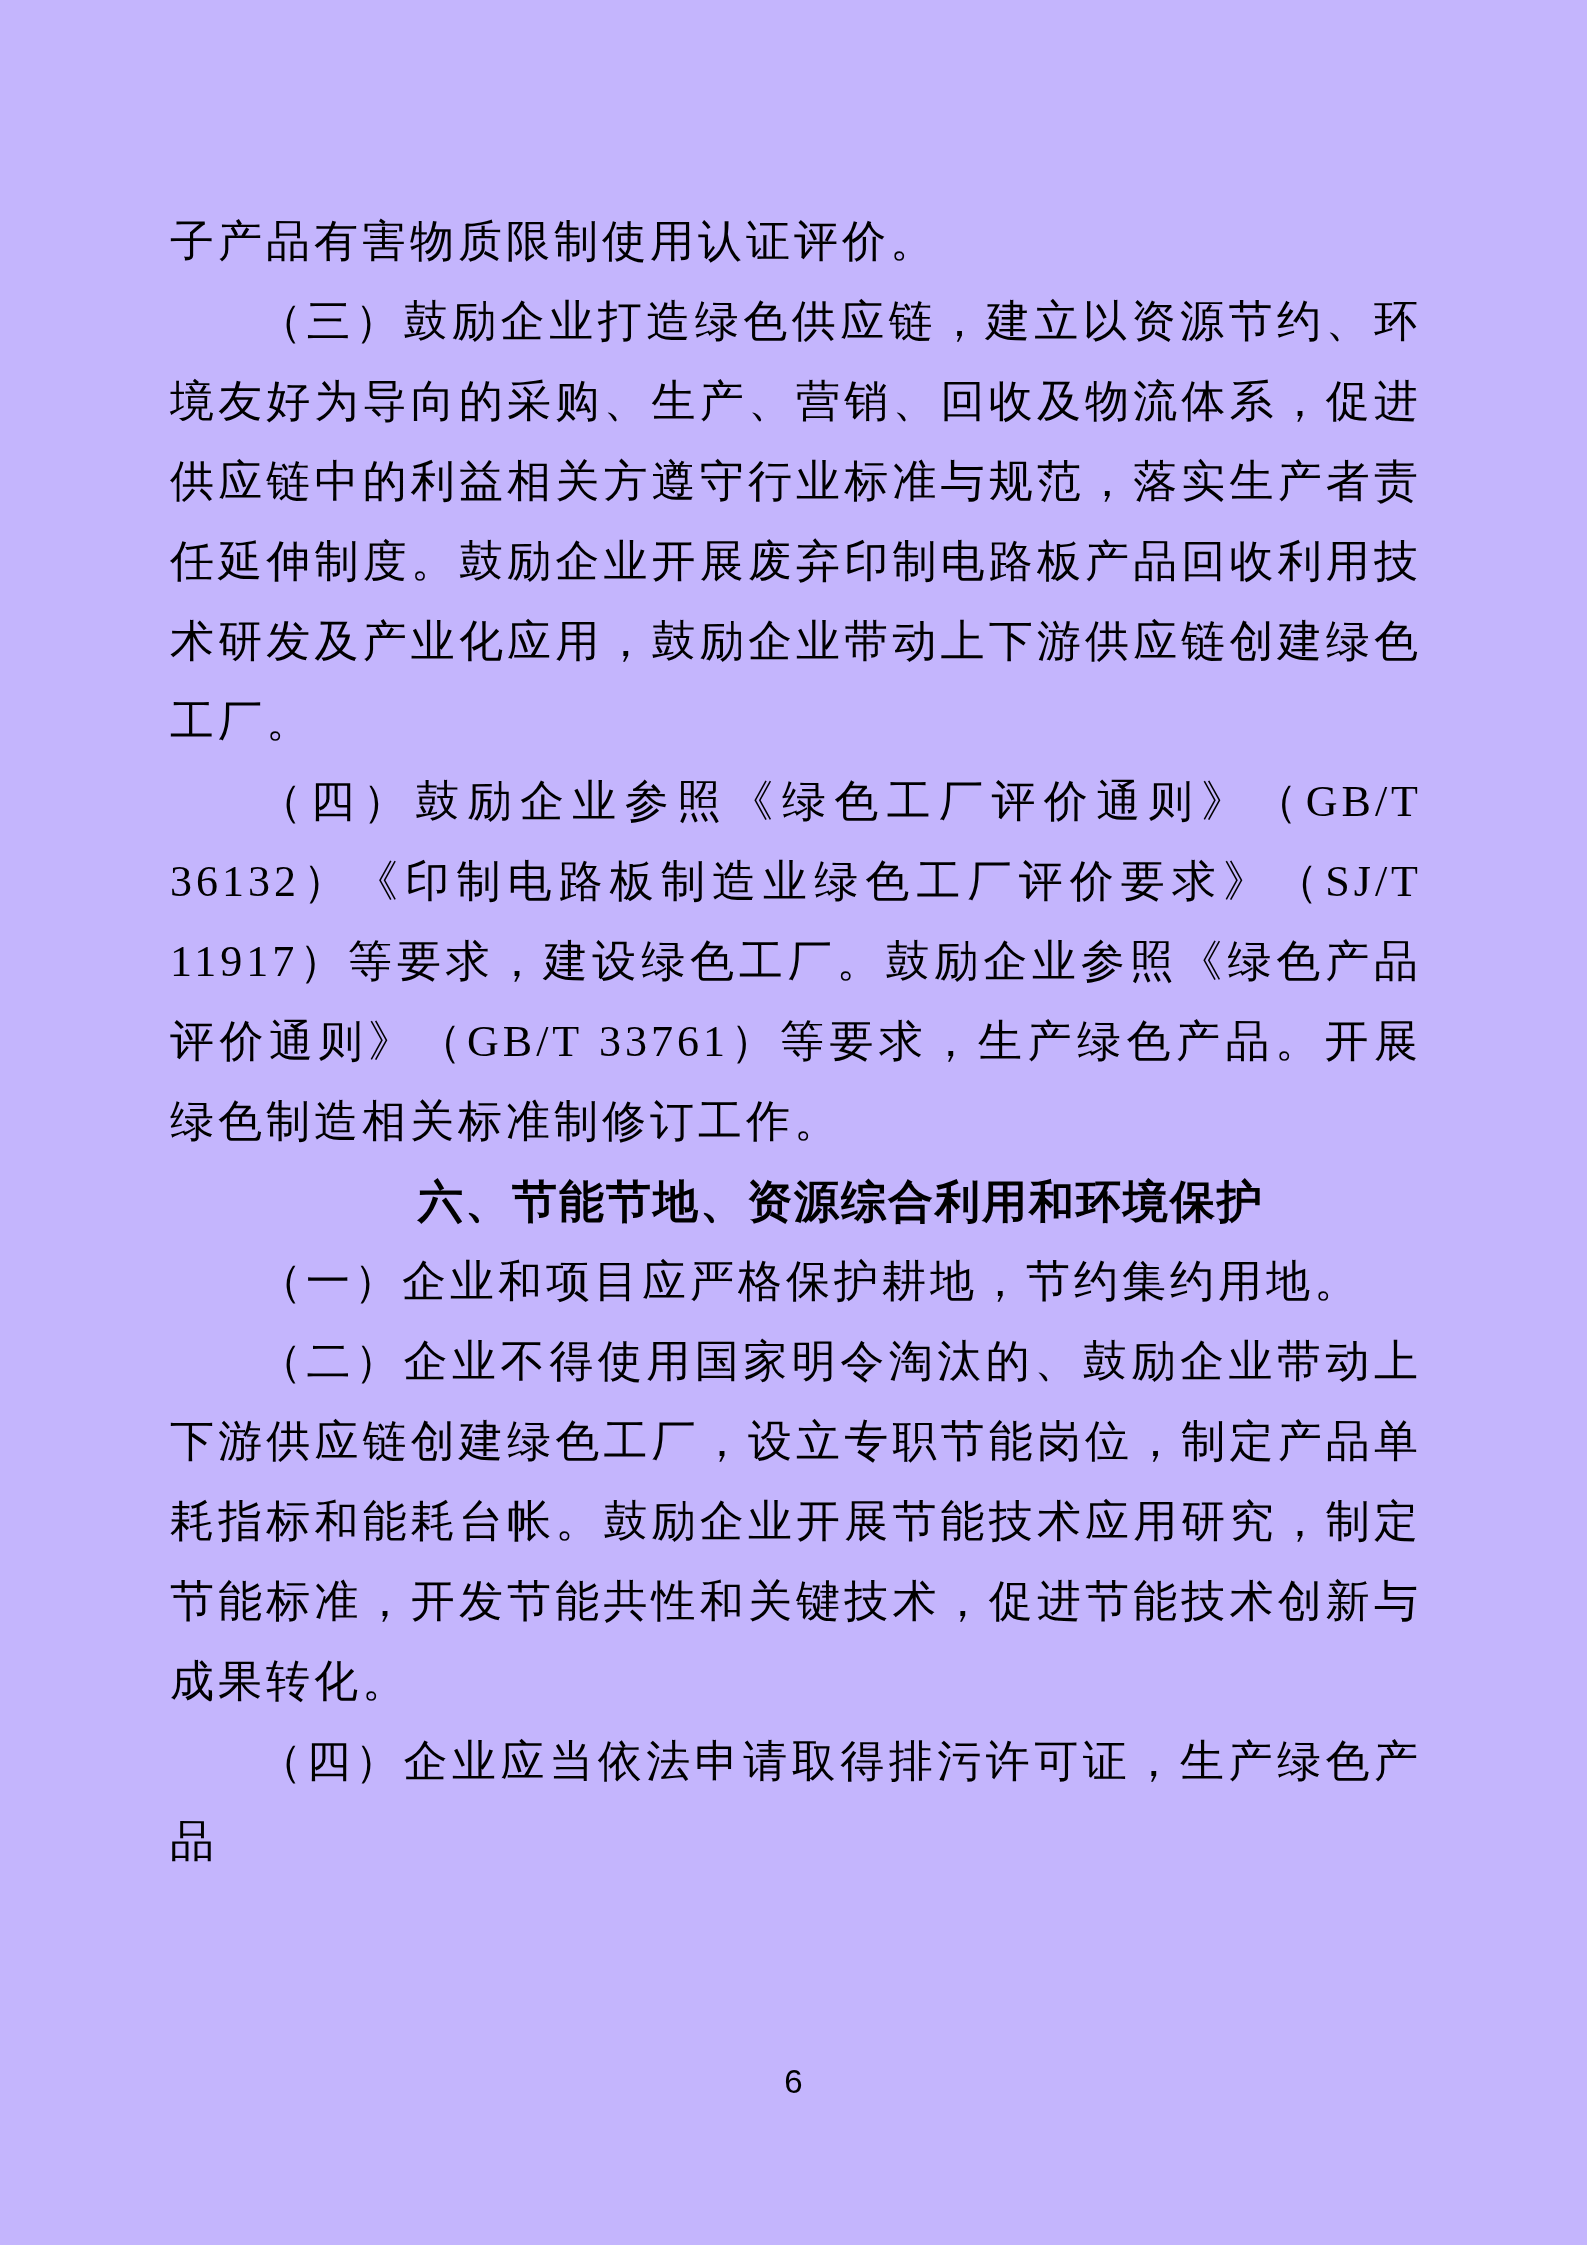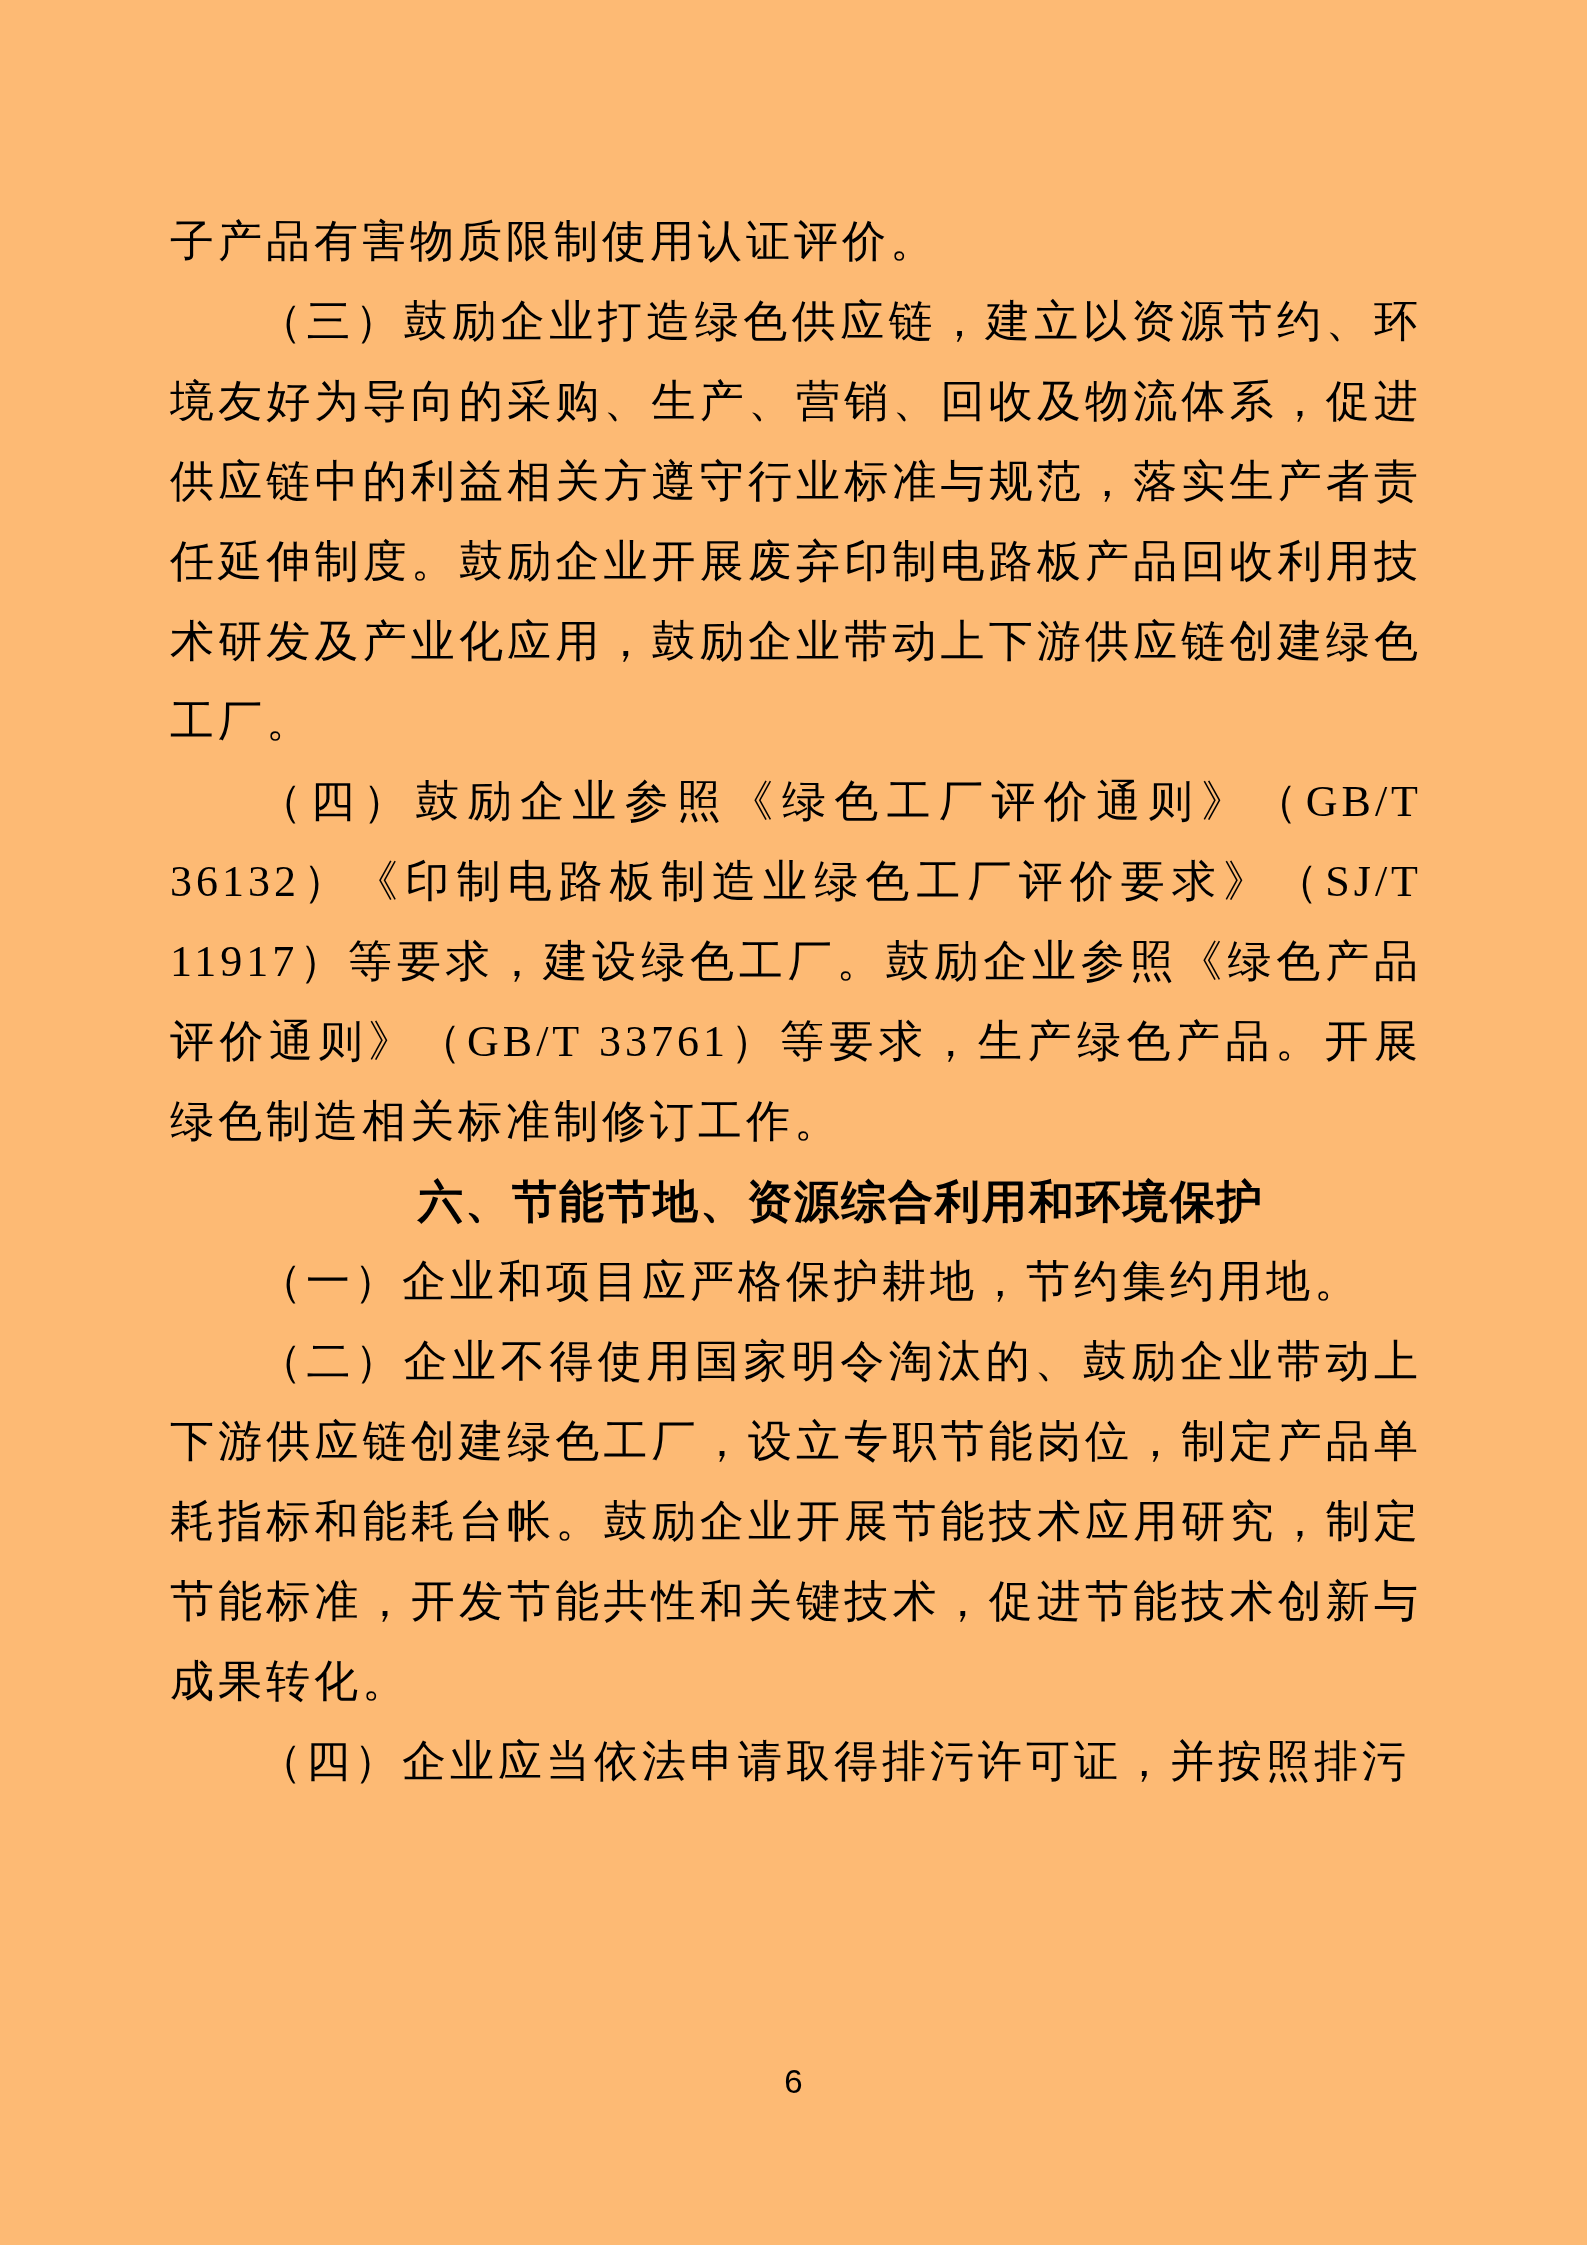--- a/index.html
+++ b/index.html
@@ -10,21 +10,21 @@
     width: 1587px;
     height: 2245px;
     background: #ffffff;
     position: relative;
     overflow: hidden;
     color: #000000;
   }
   .page {
     position: absolute;
     inset: 0;
-    background: #fdba74;
+    background: #c4b5fd;
   }
   .content {
     position: absolute;
     left: 170px;
     top: 202px;
     width: 1252px;
   }
   .para {
     font-family: "Liberation Serif", "DejaVu Serif", serif;
     font-size: 44px;
@@ -62,16 +62,16 @@
 <body>
 
 <div class="page">
   <div class="content">
     <p class="para no-indent">子产品有害物质限制使用认证评价。</p>
     <p class="para">（三）鼓励企业打造绿色供应链，建立以资源节约、环境友好为导向的采购、生产、营销、回收及物流体系，促进供应链中的利益相关方遵守行业标准与规范，落实生产者责任延伸制度。鼓励企业开展废弃印制电路板产品回收利用技术研发及产业化应用，鼓励企业带动上下游供应链创建绿色工厂。</p>
     <p class="para">（四）鼓励企业参照《绿色工厂评价通则》（GB/T 36132）《印制电路板制造业绿色工厂评价要求》（SJ/T 11917）等要求，建设绿色工厂。鼓励企业参照《绿色产品评价通则》（GB/T 33761）等要求，生产绿色产品。开展绿色制造相关标准制修订工作。</p>
     <h2 class="heading">六、节能节地、资源综合利用和环境保护</h2>
     <p class="para">（一）企业和项目应严格保护耕地，节约集约用地。</p>
     <p class="para">（二）企业不得使用国家明令淘汰的、鼓励企业带动上下游供应链创建绿色工厂，设立专职节能岗位，制定产品单耗指标和能耗台帐。鼓励企业开展节能技术应用研究，制定节能标准，开发节能共性和关键技术，促进节能技术创新与成果转化。</p>
-    <p class="para">（四）企业应当依法申请取得排污许可证，并按照排污</p>
+    <p class="para">（四）企业应当依法申请取得排污许可证，生产绿色产品</p>
   </div>
   <div class="page-number">6</div>
 </div>
 
 </body></html>

